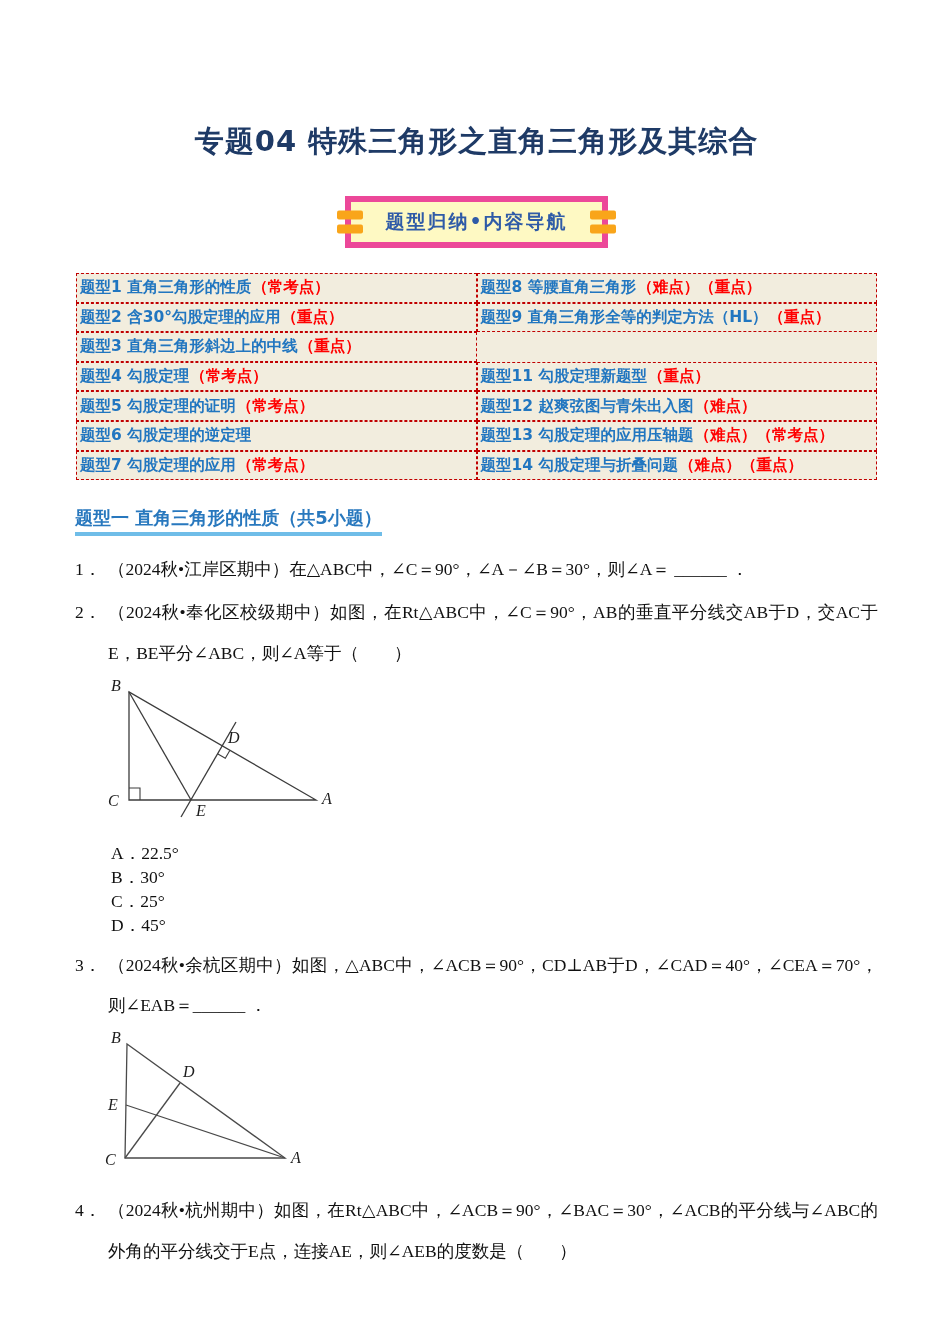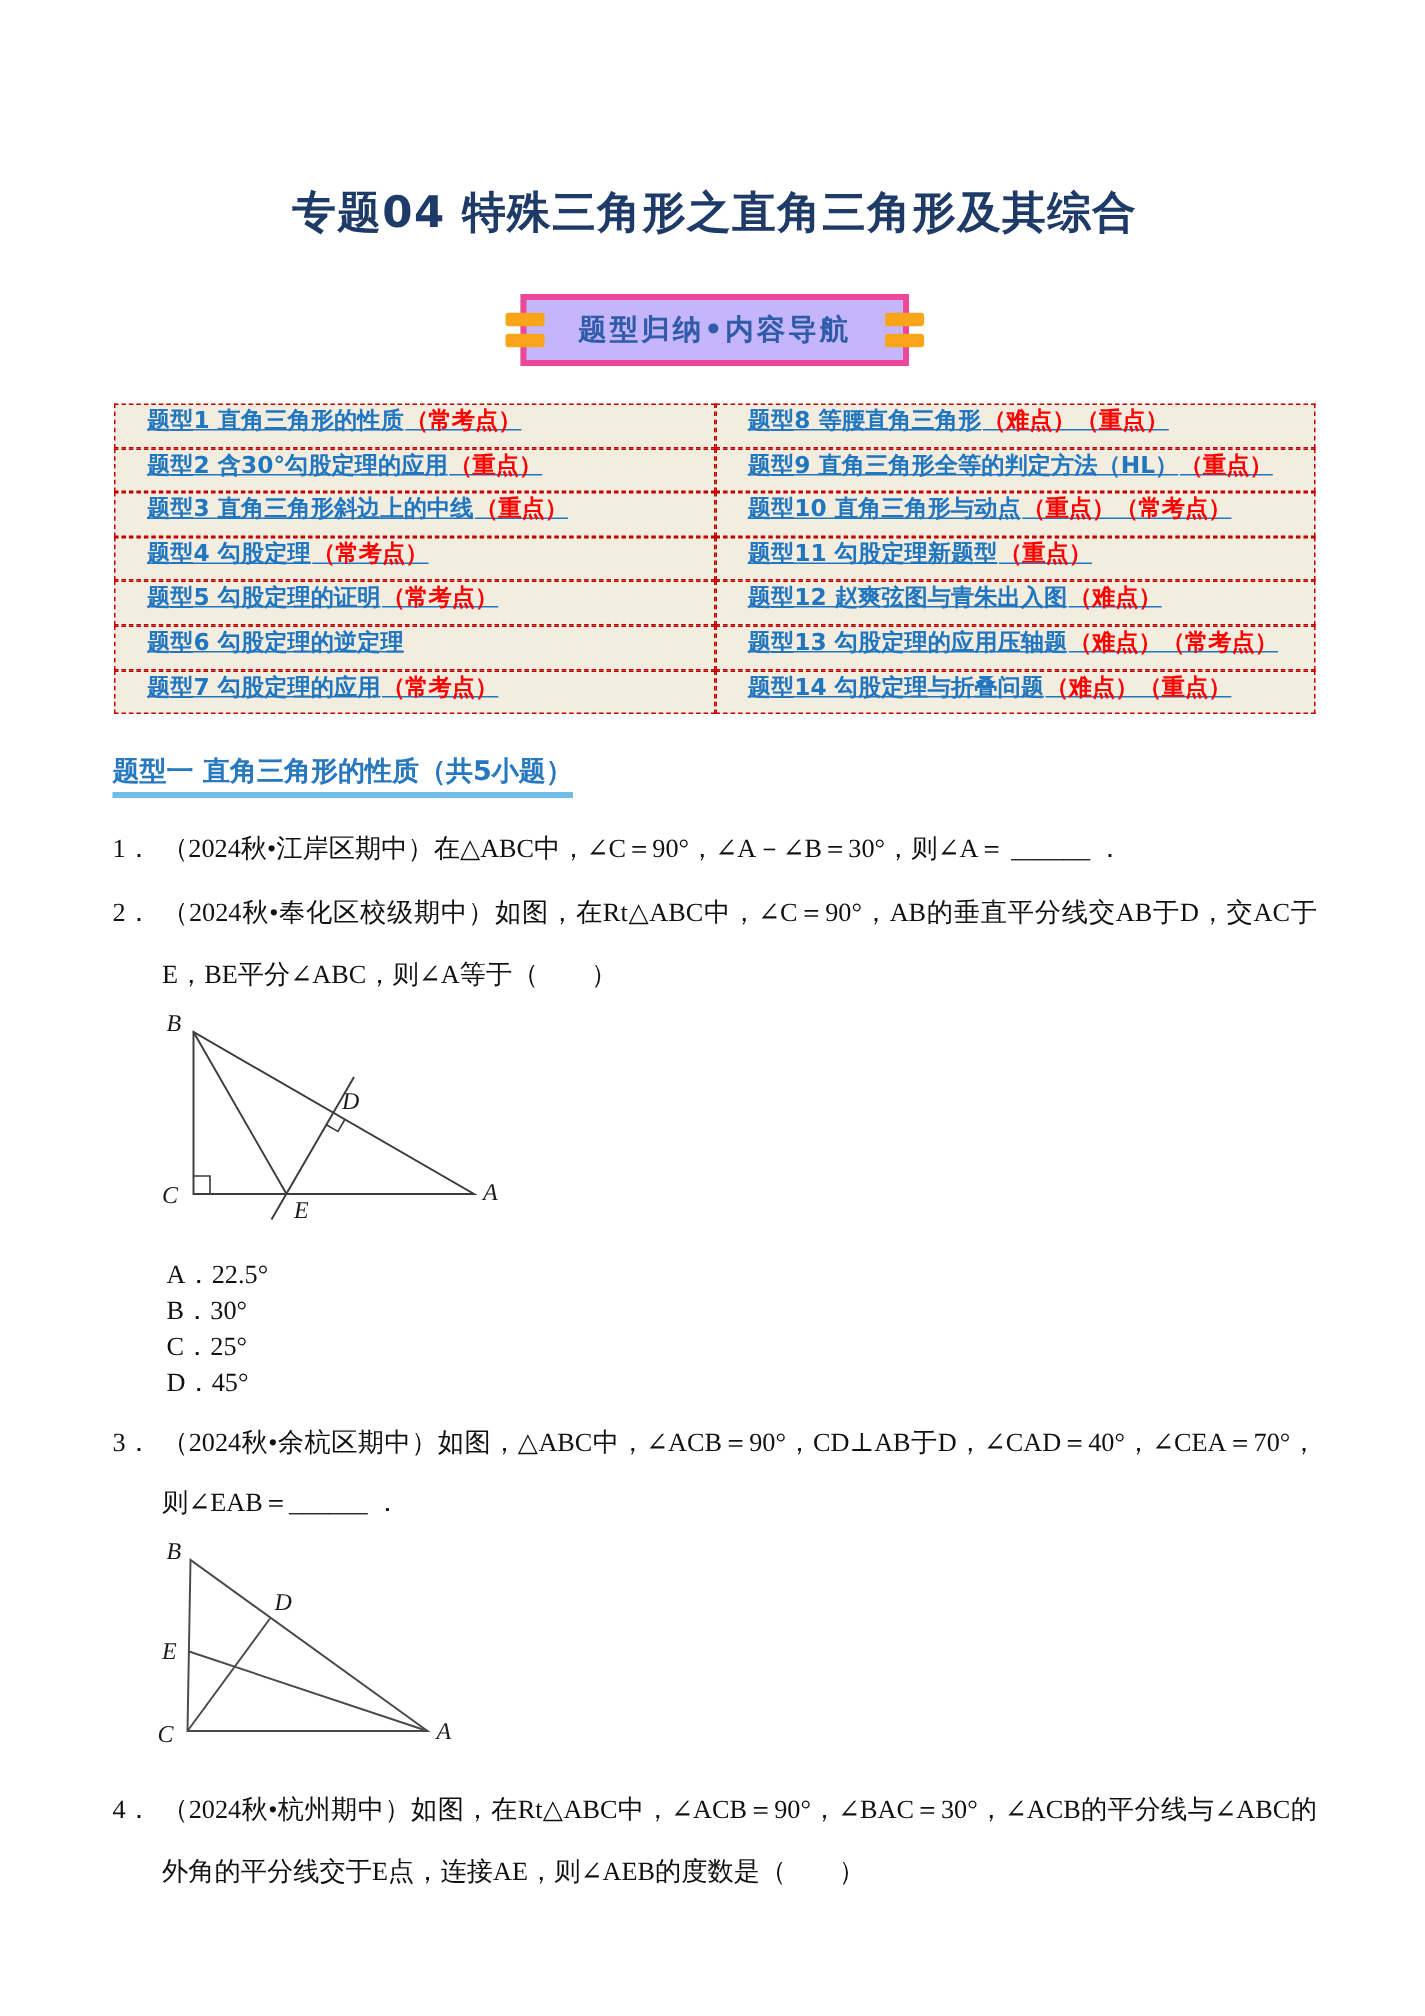--- a/index.html
+++ b/index.html
@@ -18,42 +18,42 @@
     font-weight:bold; font-size:29px; color:#1E3A66;
     letter-spacing:1px;
   }
 
   
   .banner-wrap { text-align:center; }
   .banner-wrap.first { margin-top:34px; }
   .banner-wrap.second { margin-top:17px; }
   .banner {
     position:relative; display:inline-block;
-    border:4px solid #ec4899; background:#c4b5fd;
+    border:6px solid #ec4899; background:#fef9c3;
     padding:7px 34px;
     font-family:"DejaVu Sans","Liberation Sans",sans-serif;
     font-weight:bold; font-size:19px; color:#2F5BA7; letter-spacing:2px;
   }
   .deco { position:absolute; top:50%; transform:translateY(-50%);
           display:flex; flex-direction:column; gap:5px; }
   .deco.left  { left:-14px; }
   .deco.right { right:-14px; }
   .deco i { display:block; width:26px; height:9px; background:#F9A51A; border-radius:2px; }
 
   
   .toc { margin:25px auto 0; width:801px; background:#F2EDDE; }
   .trow { display:flex; }
   .tcell {
     width:50%; height:29.6px;
     border:1.5px dashed #C00000;
-    display:flex; 
-    padding:0 4px 0 21px;
+    display:flex; align-items:center;
+    padding:0 4px 0 3px;
     font-family:"DejaVu Sans","Liberation Sans",sans-serif;
     font-weight:bold; font-size:15.5px; color:#2176C0;
-    white-space:nowrap; overflow:hidden;text-decoration:underline;
+    white-space:nowrap; overflow:hidden;
   }
   .tcell .tag { color:#FF0000; margin-left:1px; }
 
   
   .sec-head-wrap { margin-top:26px; }
   .sec-head {
     display:inline-block;
     font-family:"DejaVu Sans","Liberation Sans",sans-serif;
     font-weight:bold; font-size:18px; color:#2878BE;
     border-bottom:4px solid #6FBDE8; padding-bottom:2px;
@@ -121,24 +121,20 @@
         </div>
       <div class="tcell">
           <span>题型9 直角三角形全等的判定方法（HL）</span>
           <span class="tag">（重点）</span>
         </div>
     </div>
     <div class="trow">
       <div class="tcell">
           <span>题型3 直角三角形斜边上的中线</span>
           <span class="tag">（重点）</span>
-        </div>
-      <div class="tcell">
-          <span>题型10 直角三角形与动点</span>
-          <span class="tag">（重点）（常考点）</span>
         </div>
     </div>
     <div class="trow">
       <div class="tcell">
           <span>题型4 勾股定理</span>
           <span class="tag">（常考点）</span>
         </div>
       <div class="tcell">
           <span>题型11 勾股定理新题型</span>
           <span class="tag">（重点）</span>

